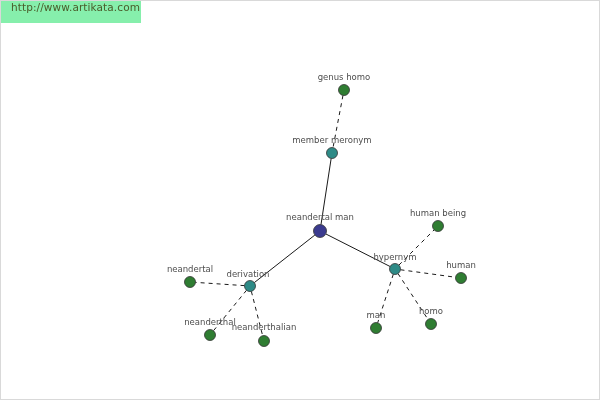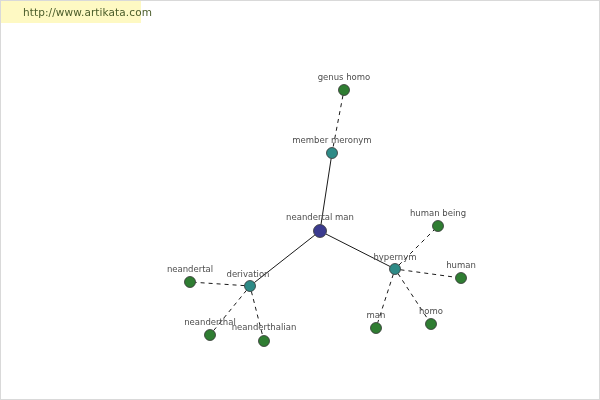--- a/index.html
+++ b/index.html
@@ -18,25 +18,24 @@
     border: 1px solid #d9d9d9;
     box-sizing: border-box;
     overflow: hidden;
   }
   #url-banner {
     position: absolute;
     left: 0;
     top: 0;
     width: 140px;
     height: 22px;
-    background: #fef9c3;
+    background: #86efac;
     display: flex;
-    align-items: center;
     box-sizing: border-box;
-    padding-left: 22px;
+    padding-left: 10px;
     z-index: 5;
   }
   #url-text {
     font-family: "DejaVu Sans", sans-serif;
     font-size: 10.5px;
     color: #4a5c2a;
     letter-spacing: 0.1px;
     white-space: nowrap;
   }
   #graph-svg {

